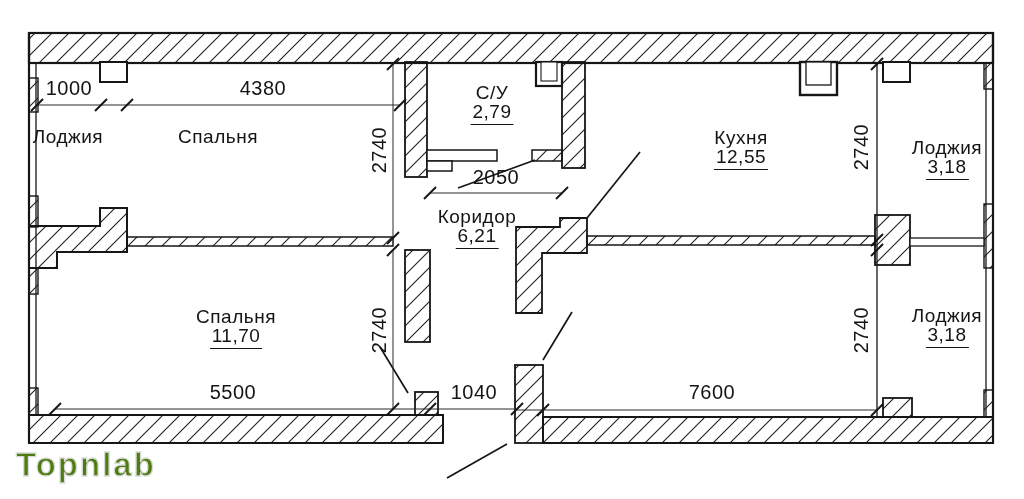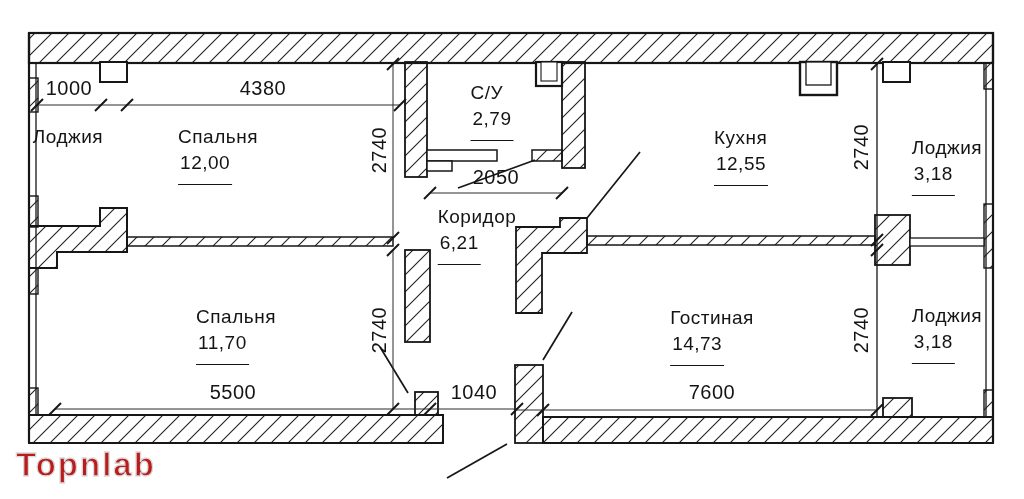--- a/index.html
+++ b/index.html
@@ -2,29 +2,29 @@
 <html><head>
 <meta charset="utf-8">
 <style>
   html,body{margin:0;padding:0;background:#ffffff;}
   .stage{
     position:relative;width:1024px;height:499px;background:#ffffff;overflow:hidden;
     font-family:"Liberation Sans", sans-serif;color:#141414;
   }
   svg{position:absolute;left:0;top:0;}
   .labels{position:absolute;left:0;top:0;width:100%;height:100%;pointer-events:none;}
-  .room{position:absolute;transform:translate(-50%,0);white-space:nowrap;}
+  .room{position:absolute;transform:translate(-50%,0);text-align:center;white-space:nowrap;}
   .room .rn{font-size:19px;letter-spacing:.5px;line-height:1;}
-  .room .ra{display:inline-block;margin-top:7px;font-size:19px;letter-spacing:.5px;line-height:1;
-    border-bottom:1.6px solid #141414;padding:0 2px 12px 2px;}
+  .room .ra{display:inline-block;font-size:19px;letter-spacing:.5px;line-height:1;
+    border-bottom:1.6px solid #141414;padding:0 2px 3px 2px;}
   .dim{position:absolute;transform:translate(-50%,-50%);font-size:20px;letter-spacing:.5px;white-space:nowrap;}
   .dim.rot{transform:translate(-50%,-50%) rotate(-90deg);}
   .watermark{
     position:absolute;left:16px;top:446px;font-size:33px;font-weight:bold;letter-spacing:2px;
-    color:#b91c1c;-webkit-text-stroke:1.3px #dadada;
+    color:#4d7c0f;-webkit-text-stroke:1.3px #dadada;
   }
 </style>
 </head>
 <body>
 
 <div class="stage">
 
 <svg width="1024" height="499" viewBox="0 0 1024 499">
   <defs>
     <pattern id="hatch" width="17" height="17" patternUnits="userSpaceOnUse">
@@ -130,45 +130,40 @@
   </g>
 </svg>
 
 <div class="labels">
 
   <div class="room" style="left:68px;top:127px">
     <div class="rn">Лоджия</div>
   </div>
   <div class="room" style="left:218px;top:127px">
     <div class="rn">Спальня</div>
-    <div><span class="ra">12,00</span></div>
   </div>
   <div class="room" style="left:492px;top:83px">
     <div class="rn">С/У</div>
     <div><span class="ra">2,79</span></div>
   </div>
   <div class="room" style="left:741px;top:128px">
     <div class="rn">Кухня</div>
     <div><span class="ra">12,55</span></div>
   </div>
   <div class="room" style="left:947px;top:138px">
     <div class="rn">Лоджия</div>
     <div><span class="ra">3,18</span></div>
   </div>
   <div class="room" style="left:236px;top:307px">
     <div class="rn">Спальня</div>
     <div><span class="ra">11,70</span></div>
   </div>
   <div class="room" style="left:477px;top:207px">
     <div class="rn">Коридор</div>
     <div><span class="ra">6,21</span></div>
-  </div>
-  <div class="room" style="left:712px;top:308px">
-    <div class="rn">Гостиная</div>
-    <div><span class="ra">14,73</span></div>
   </div>
   <div class="room" style="left:947px;top:306px">
     <div class="rn">Лоджия</div>
     <div><span class="ra">3,18</span></div>
   </div>
 
   <div class="dim" style="left:69px;top:88px">1000</div>
   <div class="dim" style="left:263px;top:88px">4380</div>
   <div class="dim rot" style="left:379px;top:150px">2740</div>
   <div class="dim" style="left:496px;top:177px">2050</div>

